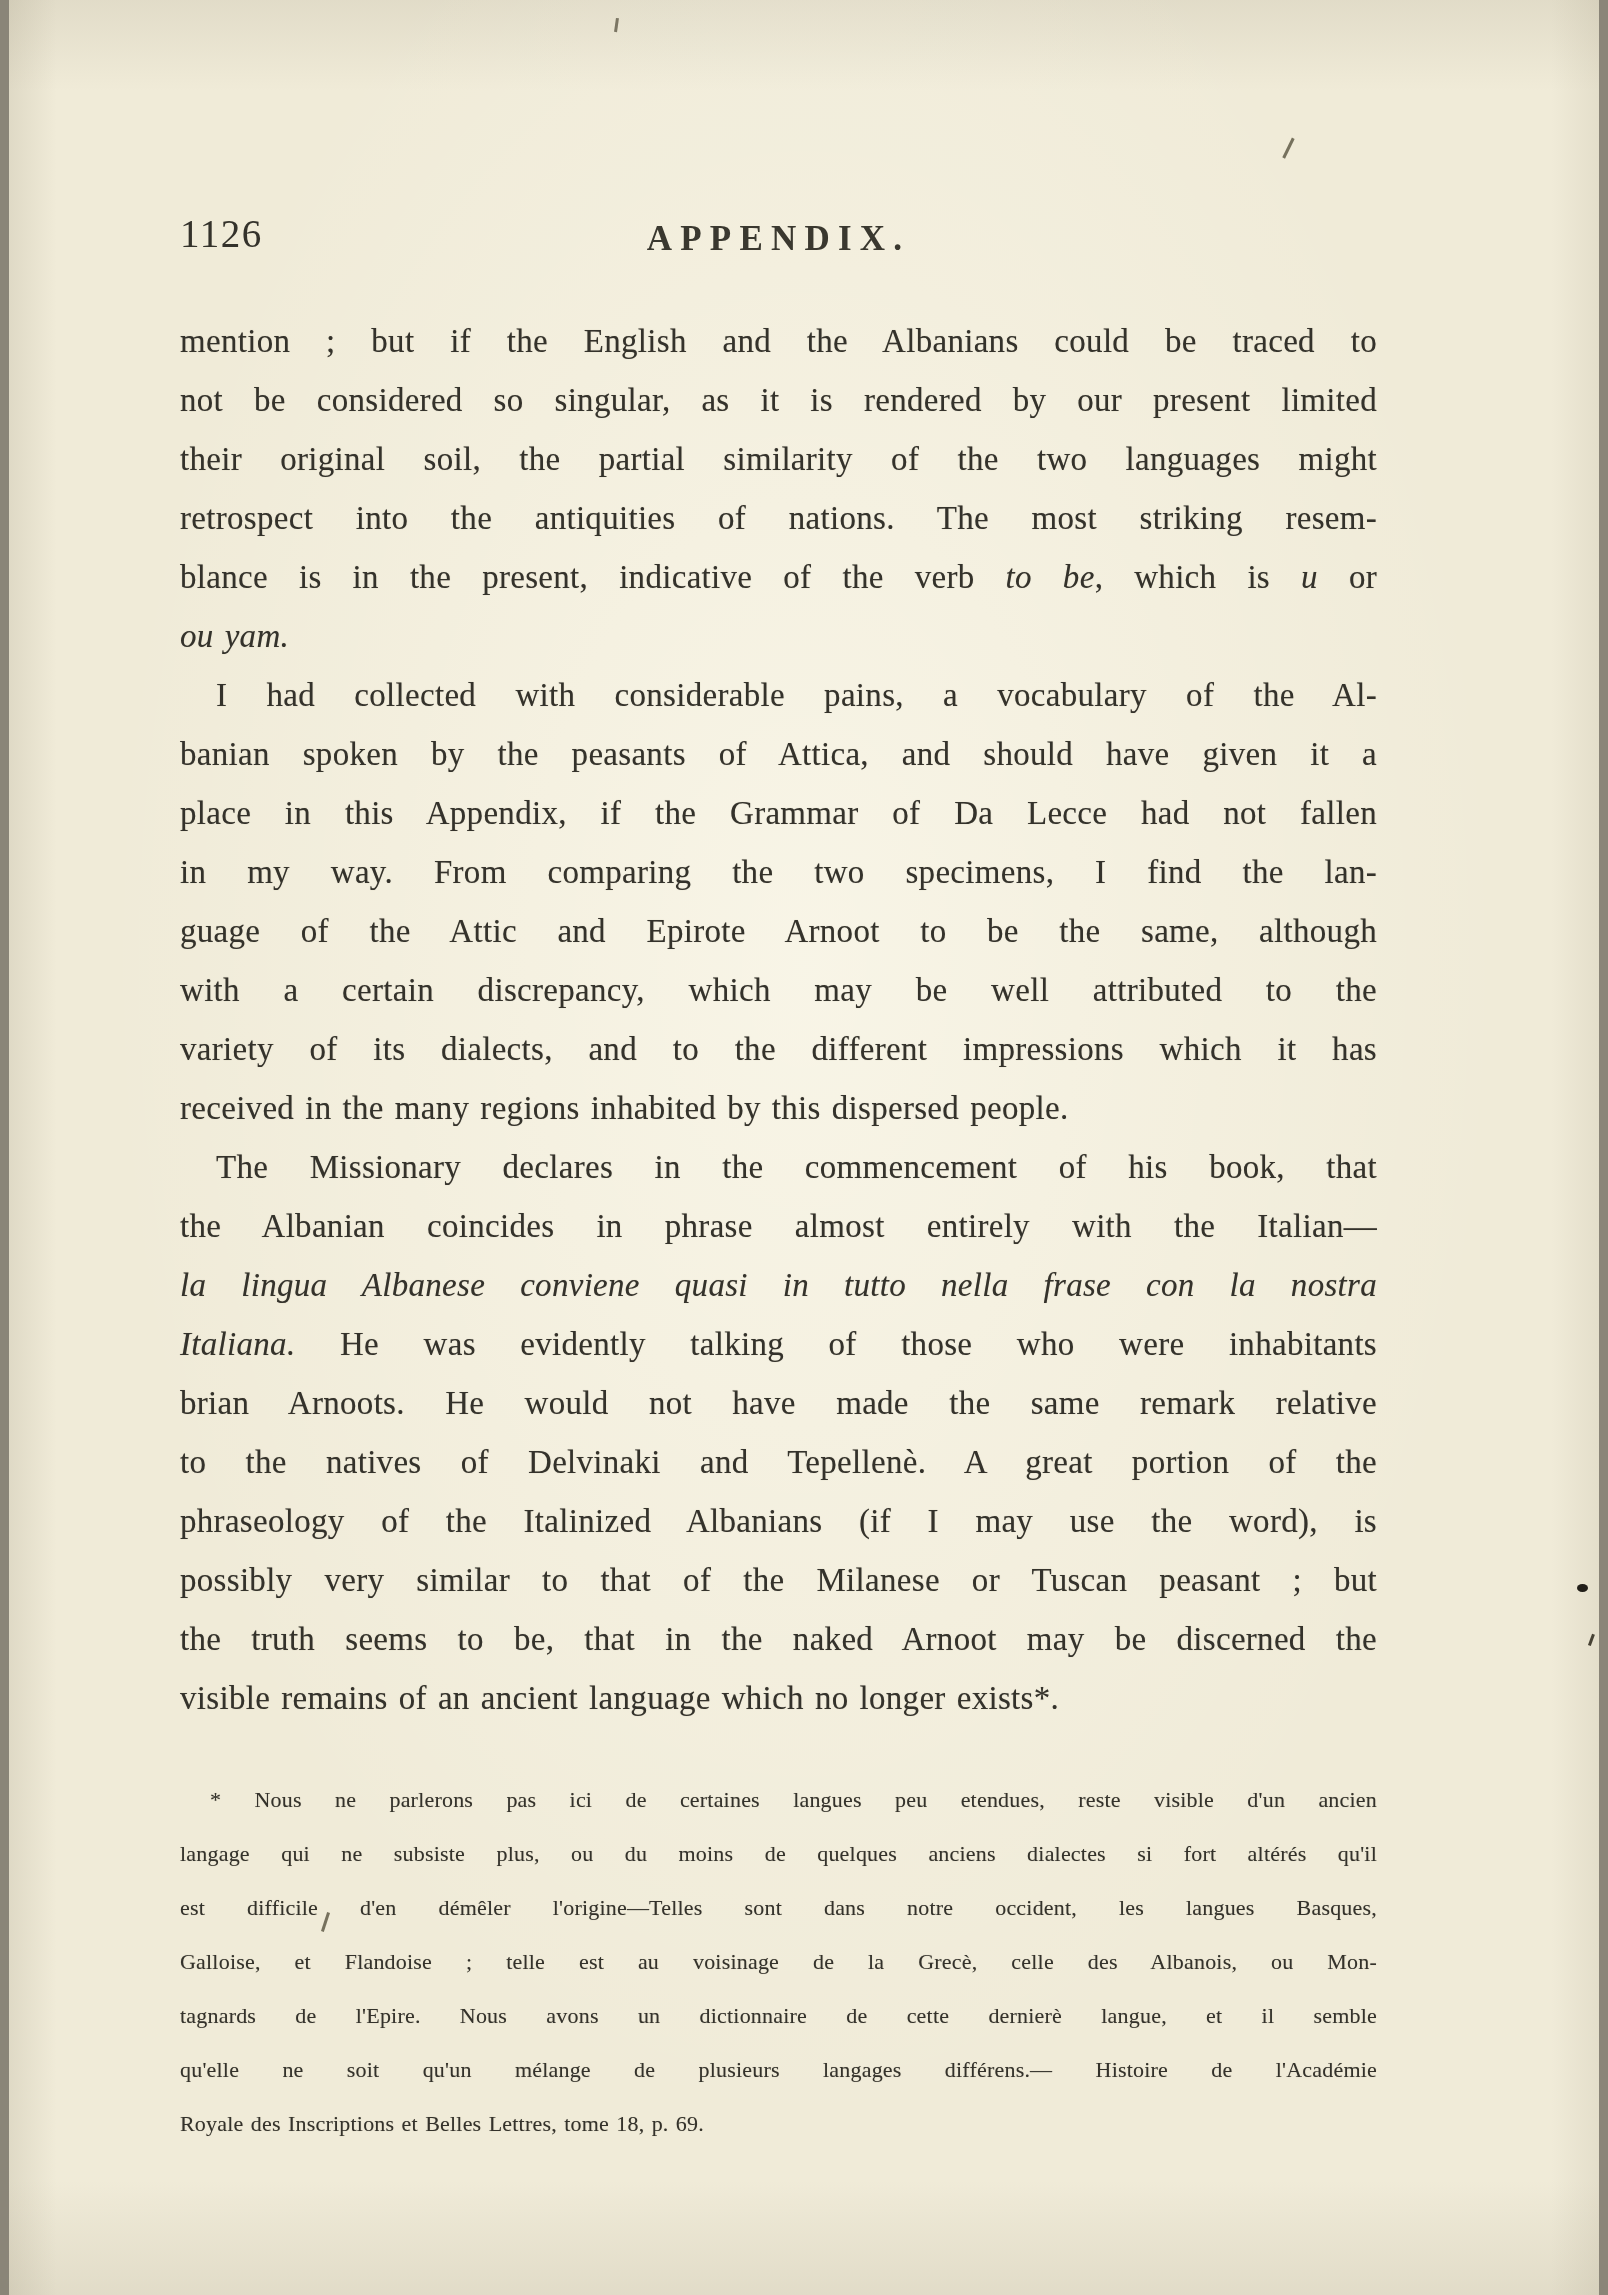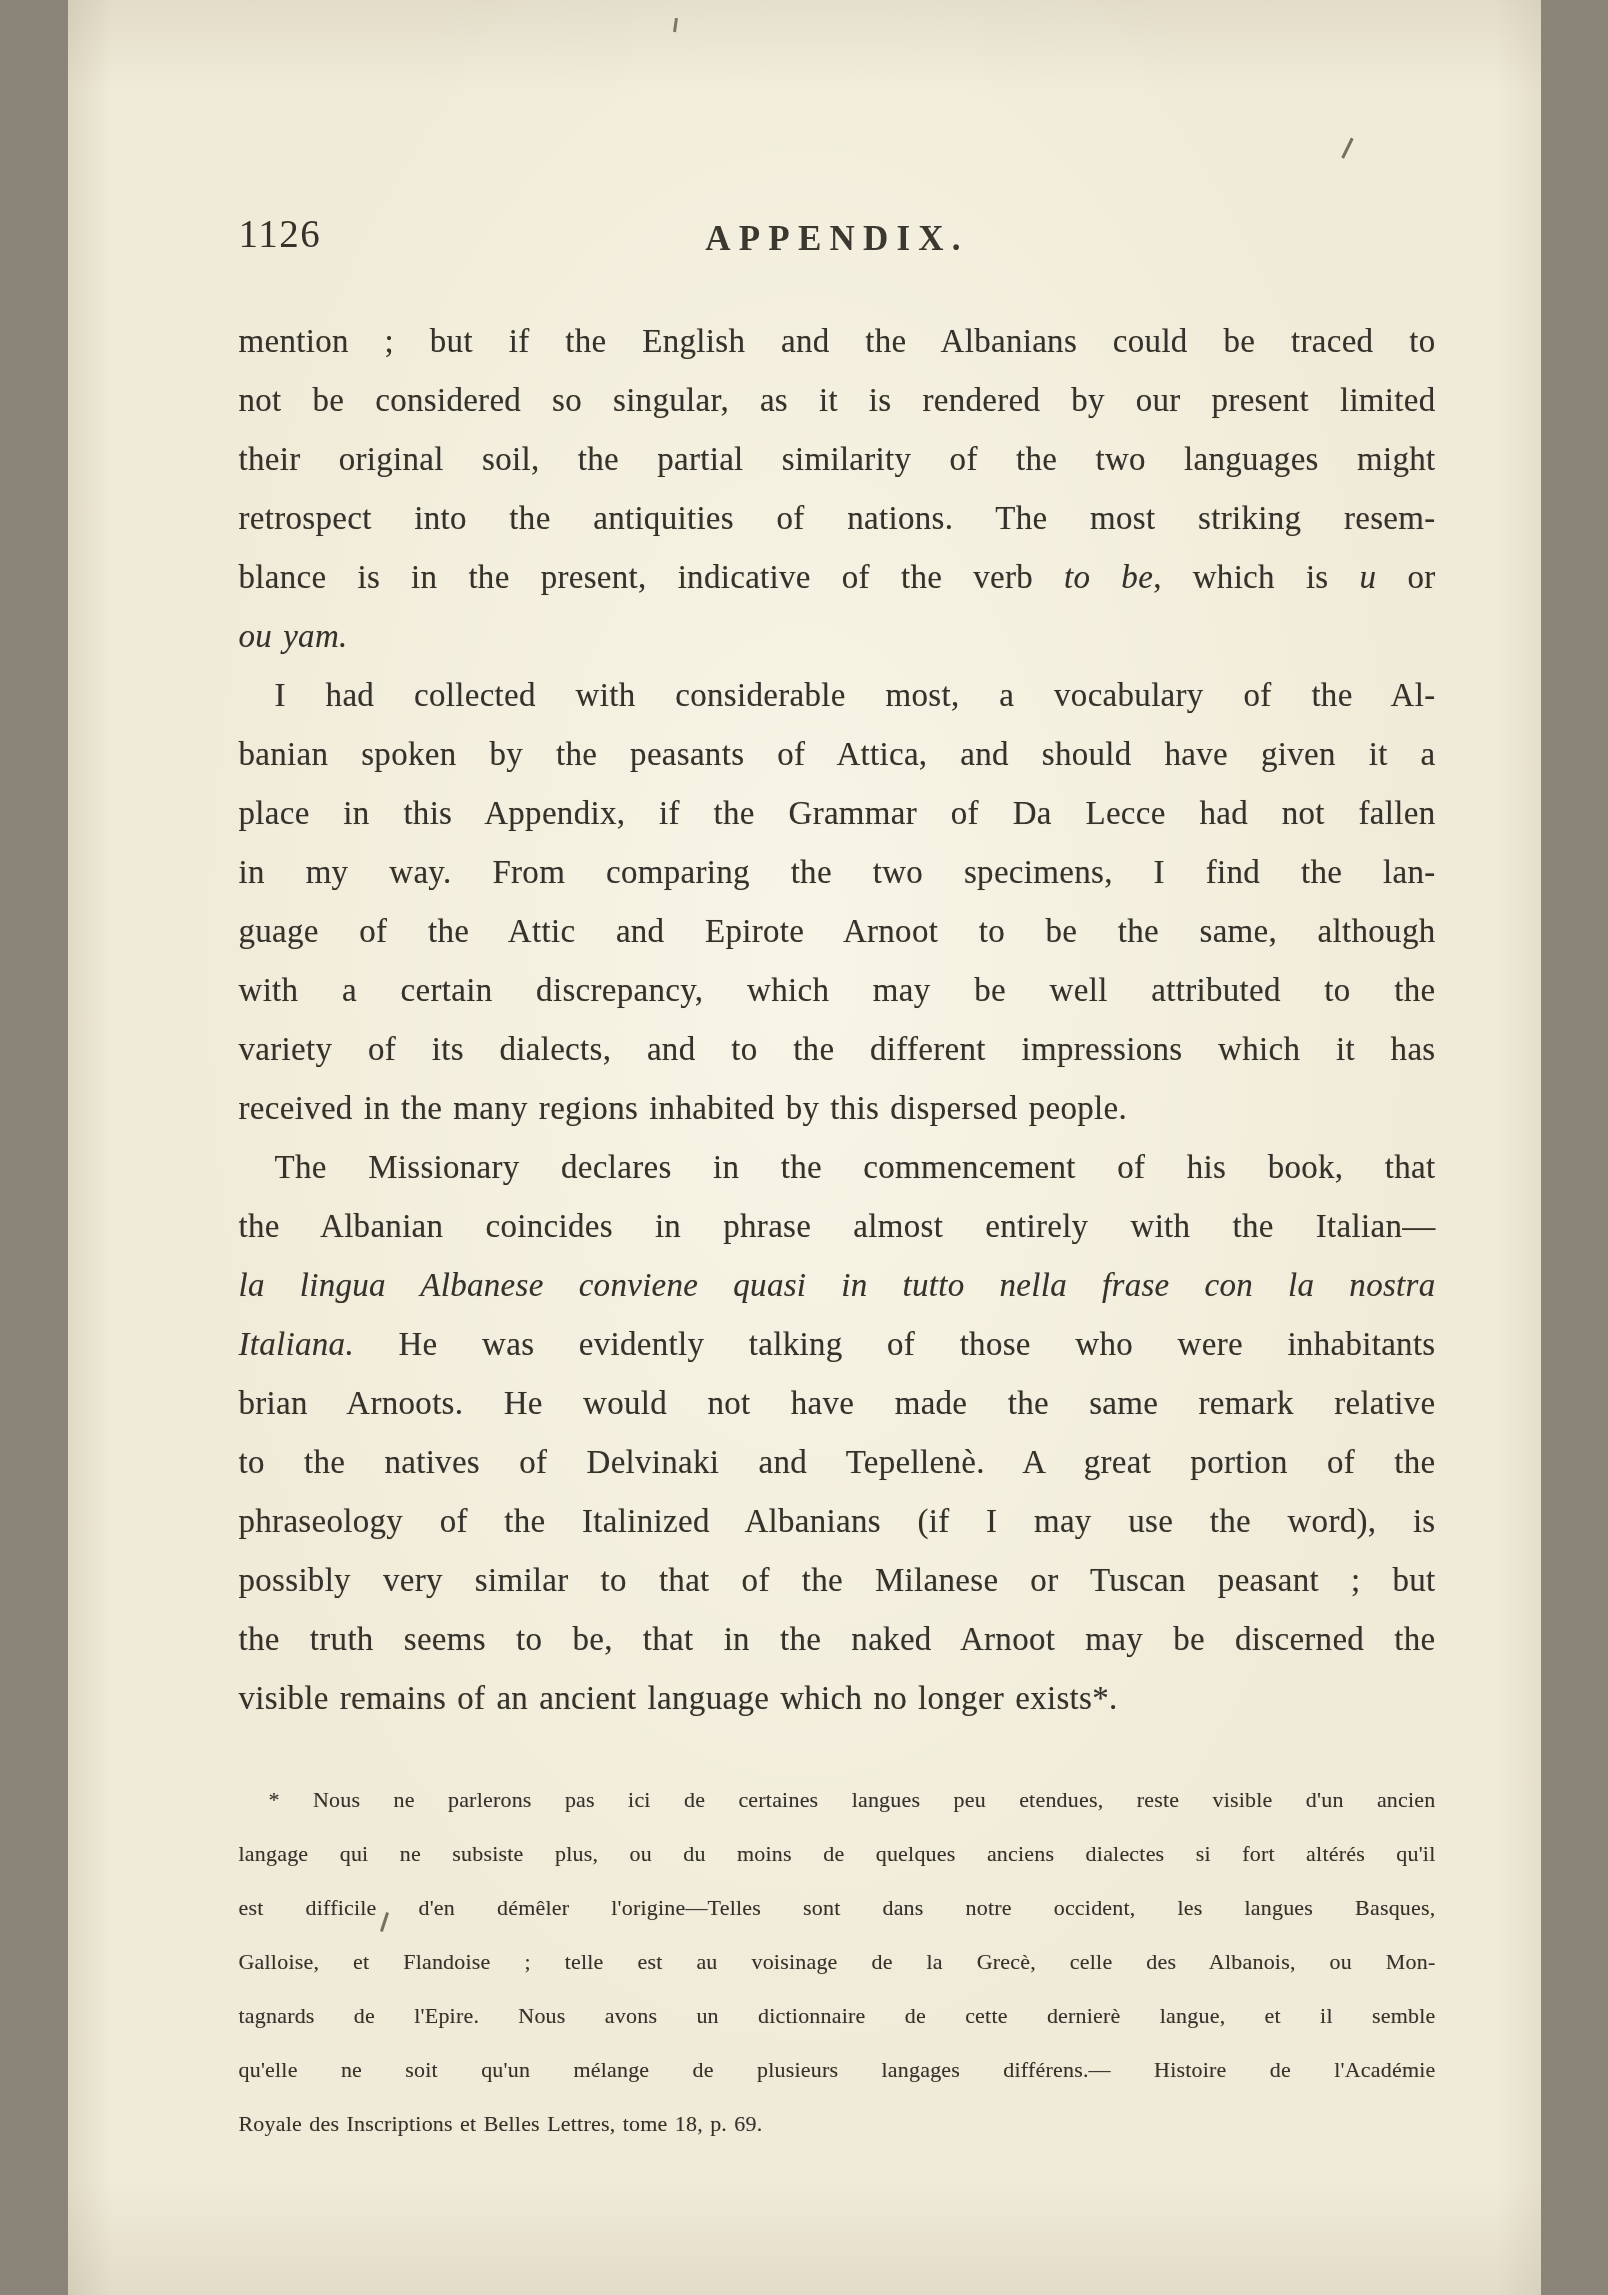--- a/index.html
+++ b/index.html
@@ -2,21 +2,21 @@
 <html style="--paper: #f0ebd8; --ink: #34322b;font-size:13px"><head>
 <meta charset="utf-8">
 <style>
   html, body {
     margin: 0;
     padding: 0;
     background: #8a8578;
   }
   .page {
     position: relative;
-    width: 1473px;
+    width: 1590px;
     height: 2295px;
     margin: 0 auto;
     overflow: hidden;
     background-color: var(--paper, #f0ebd8);
     background-image:
       radial-gradient(ellipse at 50% 42%, rgba(255,253,243,0.55), rgba(255,253,243,0) 62%),
       linear-gradient(90deg, rgba(120,110,85,0.14), rgba(120,110,85,0) 3%),
       linear-gradient(270deg, rgba(120,110,85,0.10), rgba(120,110,85,0) 3%),
       linear-gradient(180deg, rgba(120,110,85,0.12), rgba(120,110,85,0) 4%),
       linear-gradient(0deg, rgba(120,110,85,0.12), rgba(120,110,85,0) 5%);
@@ -113,21 +113,21 @@
     <section class="body-text">
       <div class="para">
           <div class="line">mention ; but if the English and the Albanians could be traced to</div>
           <div class="line">not be considered so singular, as it is rendered by our present limited</div>
           <div class="line">their original soil, the partial similarity of the two languages might</div>
           <div class="line">retrospect into the antiquities of nations.  The most striking resem-</div>
           <div class="line">blance is in the present, indicative of the verb <i>to be</i>, which is <i>u</i> or</div>
           <div class="line last"><i>ou yam.</i></div>
         </div>
       <div class="para indent">
-          <div class="line">I had collected with considerable most, a vocabulary of the Al-</div>
+          <div class="line">I had collected with considerable pains, a vocabulary of the Al-</div>
           <div class="line">banian spoken by the peasants of Attica, and should have given it a</div>
           <div class="line">place in this Appendix, if the Grammar of Da Lecce had not fallen</div>
           <div class="line">in my way.  From comparing the two specimens, I find the lan-</div>
           <div class="line">guage of the Attic and Epirote Arnoot to be the same, although</div>
           <div class="line">with a certain discrepancy, which may be well attributed to the</div>
           <div class="line">variety of its dialects, and to the different impressions which it has</div>
           <div class="line last">received in the many regions inhabited by this dispersed people.</div>
         </div>
       <div class="para indent">
           <div class="line">The Missionary declares in the commencement of his book, that</div>

